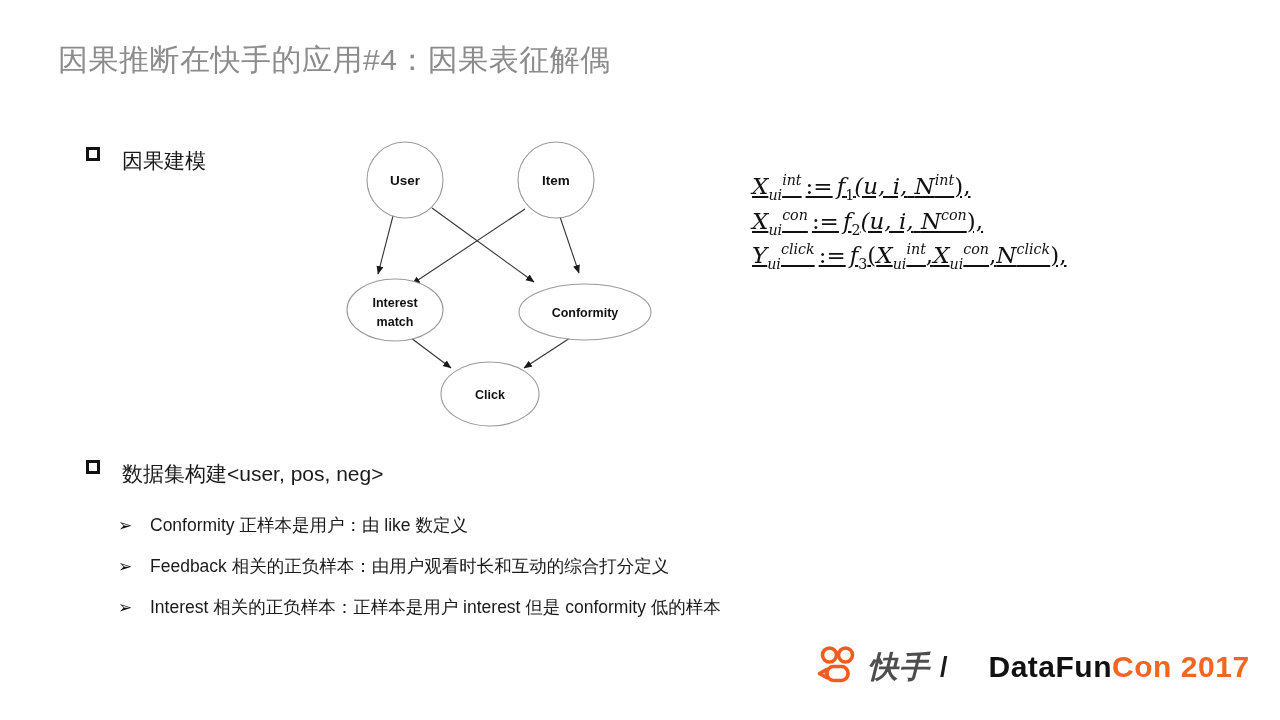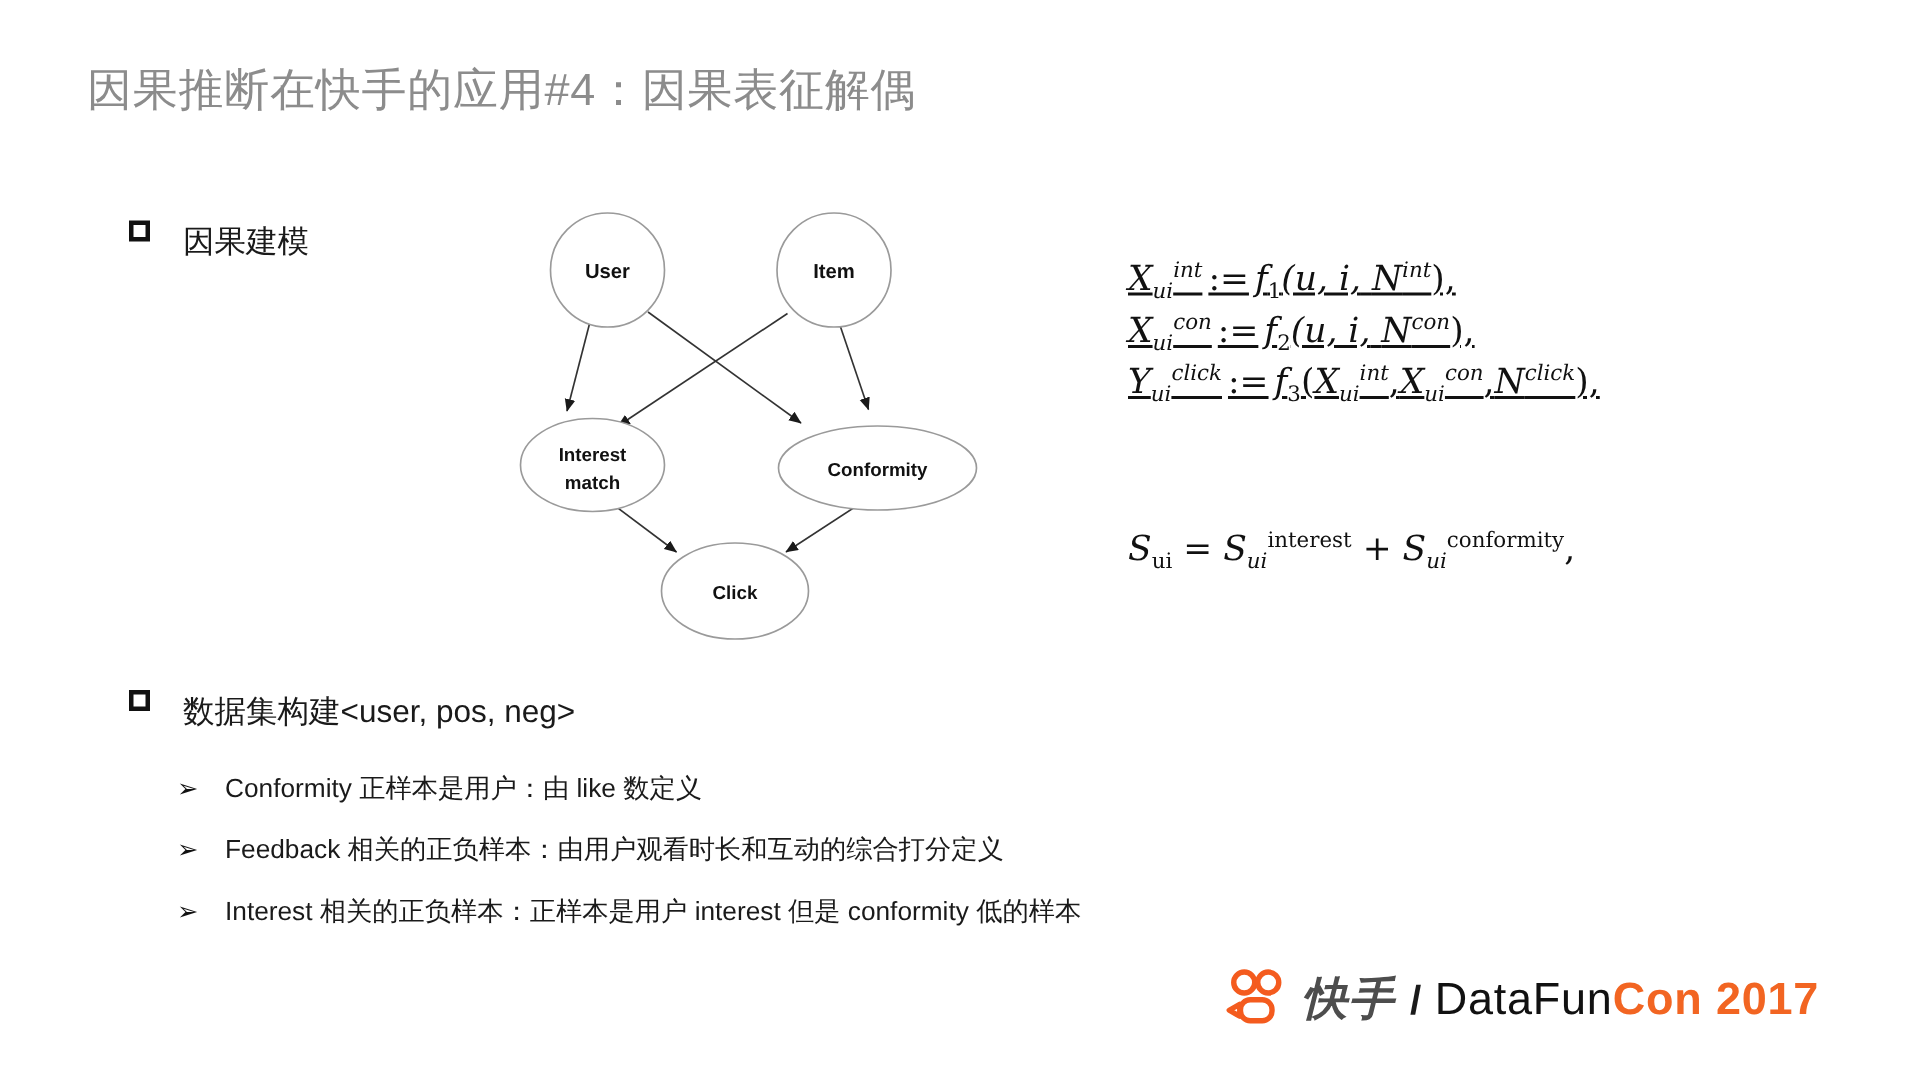--- a/index.html
+++ b/index.html
@@ -159,24 +159,25 @@
   }
   .slash {
     font-size: 27px;
     font-weight: bold;
     color: #1a1a1a;
     margin: 0 9px 0 10px;
     line-height: 1;
   }
   .datafun {
     font-size: 30px;
-    font-weight: normal;
+    font-weight: bold;
     color: #111111;
     letter-spacing: 0.5px;
     line-height: 1;
+    margin-left: 32px;
   }
   .con-year {
     font-size: 30px;
     font-weight: bold;
     color: #f26522;
     letter-spacing: 0.5px;
     line-height: 1;
   }
   .year-sp { margin-left: 9px; }
 </style>
@@ -237,25 +238,20 @@
       <span class="mi">X</span><sub class="sm mi">ui</sub><sup class="sm mi">int</sup><span class="assign">:=</span><span class="mi">f</span><sub class="sm mup">1</sub><span class="mi">(u, i,</span>&nbsp;<span class="mi">N</span><sup class="sm mi">int</sup><span>),</span>
     </div>
     <div class="eq sem-line">
       <span class="mi">X</span><sub class="sm mi">ui</sub><sup class="sm mi">con</sup><span class="assign">:=</span><span class="mi">f</span><sub class="sm mup">2</sub><span class="mi">(u, i,</span>&nbsp;<span class="mi">N</span><sup class="sm mi">con</sup><span>),</span>
     </div>
     <div class="eq sem-line">
       <span class="mi">Y</span><sub class="sm mi">ui</sub><sup class="sm mi">click</sup><span class="assign">:=</span><span class="mi">f</span><sub class="sm mup">3</sub><span>(</span><span class="mi">X</span><sub class="sm mi">ui</sub><sup class="sm mi">int</sup><span>,</span><span class="mi">X</span><sub class="sm mi">ui</sub><sup class="sm mi">con</sup><span>,</span><span class="mi">N</span><sup class="sm mi">click</sup><span>),</span>
     </div>
   </div>
 
-  <div class="formula-block" id="formula-score">
-    <div class="eq">
-      <span class="mi">S</span><sub class="sm mup">ui</sub>&nbsp;<span>=</span>&nbsp;<span class="mi">S</span><sub class="sm mi">ui</sub><sup class="sm mup">interest</sup>&nbsp;<span>+</span>&nbsp;<span class="mi">S</span><sub class="sm mi">ui</sub><sup class="sm mup">conformity</sup><span>,</span>
-    </div>
-  </div>
 
   <div class="bullet-row" id="bullet-dataset">
     <span class="bullet-marker"></span>
     <span class="bullet-text">数据集构建&lt;user, pos, neg&gt;</span>
   </div>
 
   <div class="sub-row" id="sub-conformity">
     <span class="sub-marker">➢</span>
     <span class="sub-text">Conformity 正样本是用户：由 like 数定义</span>
   </div>

